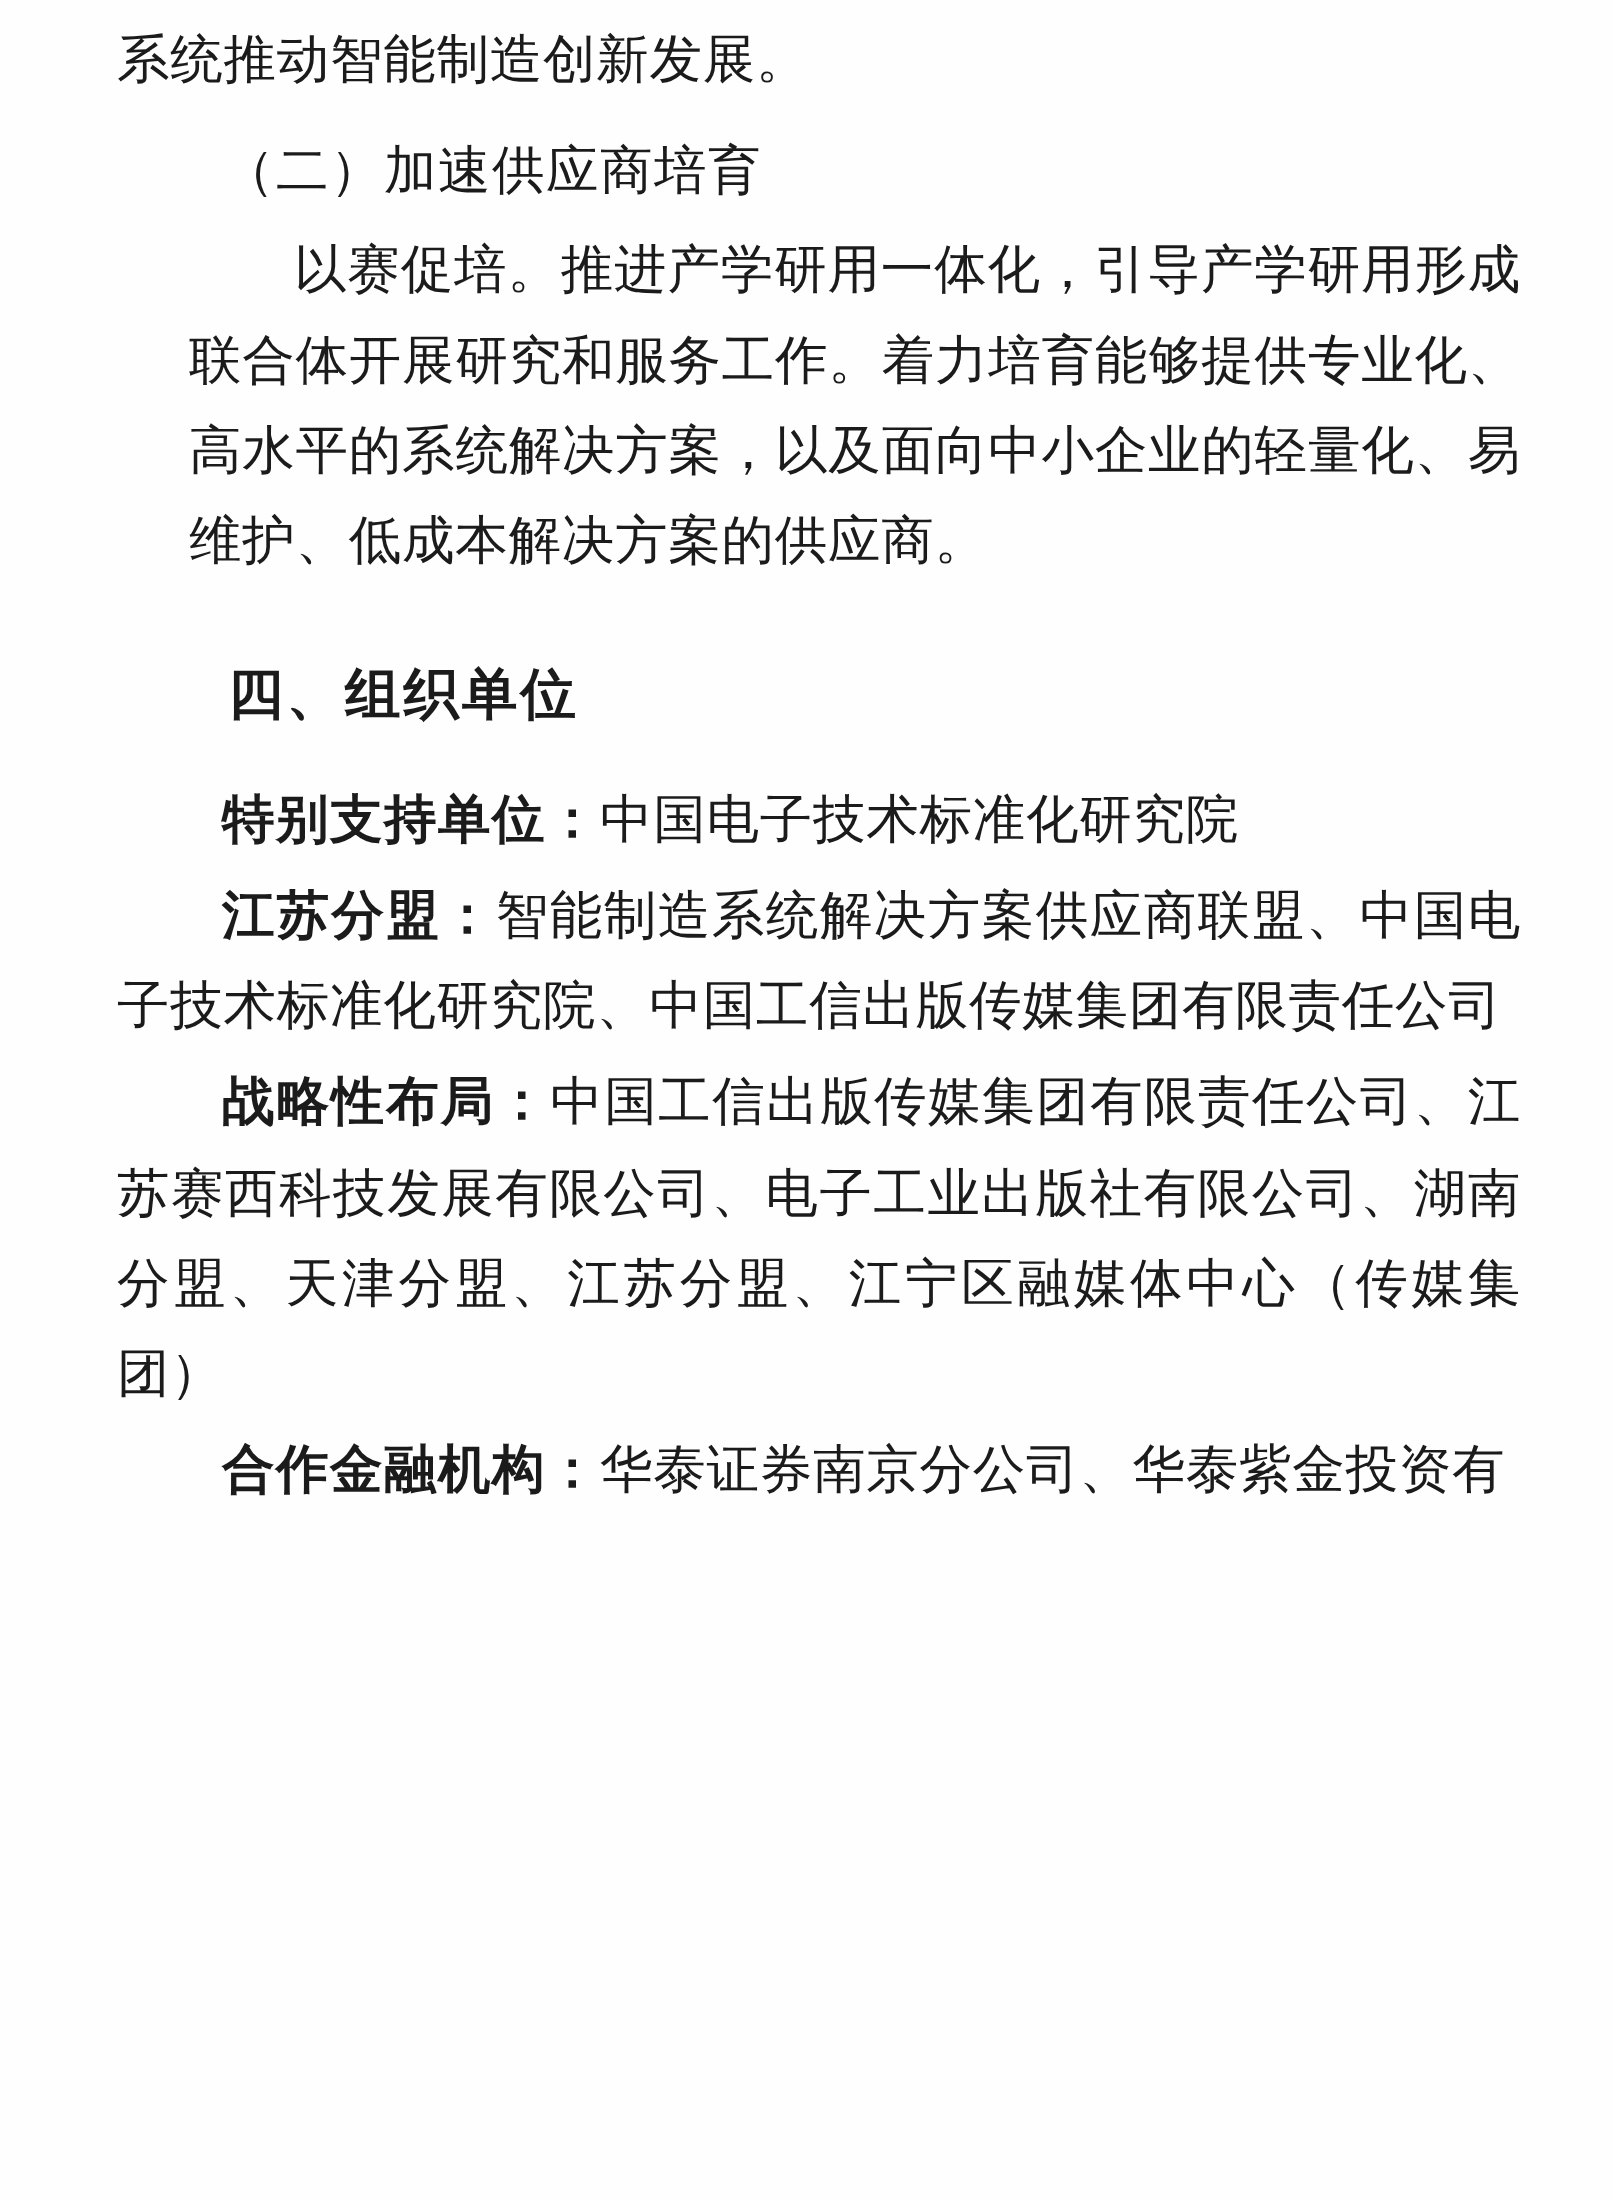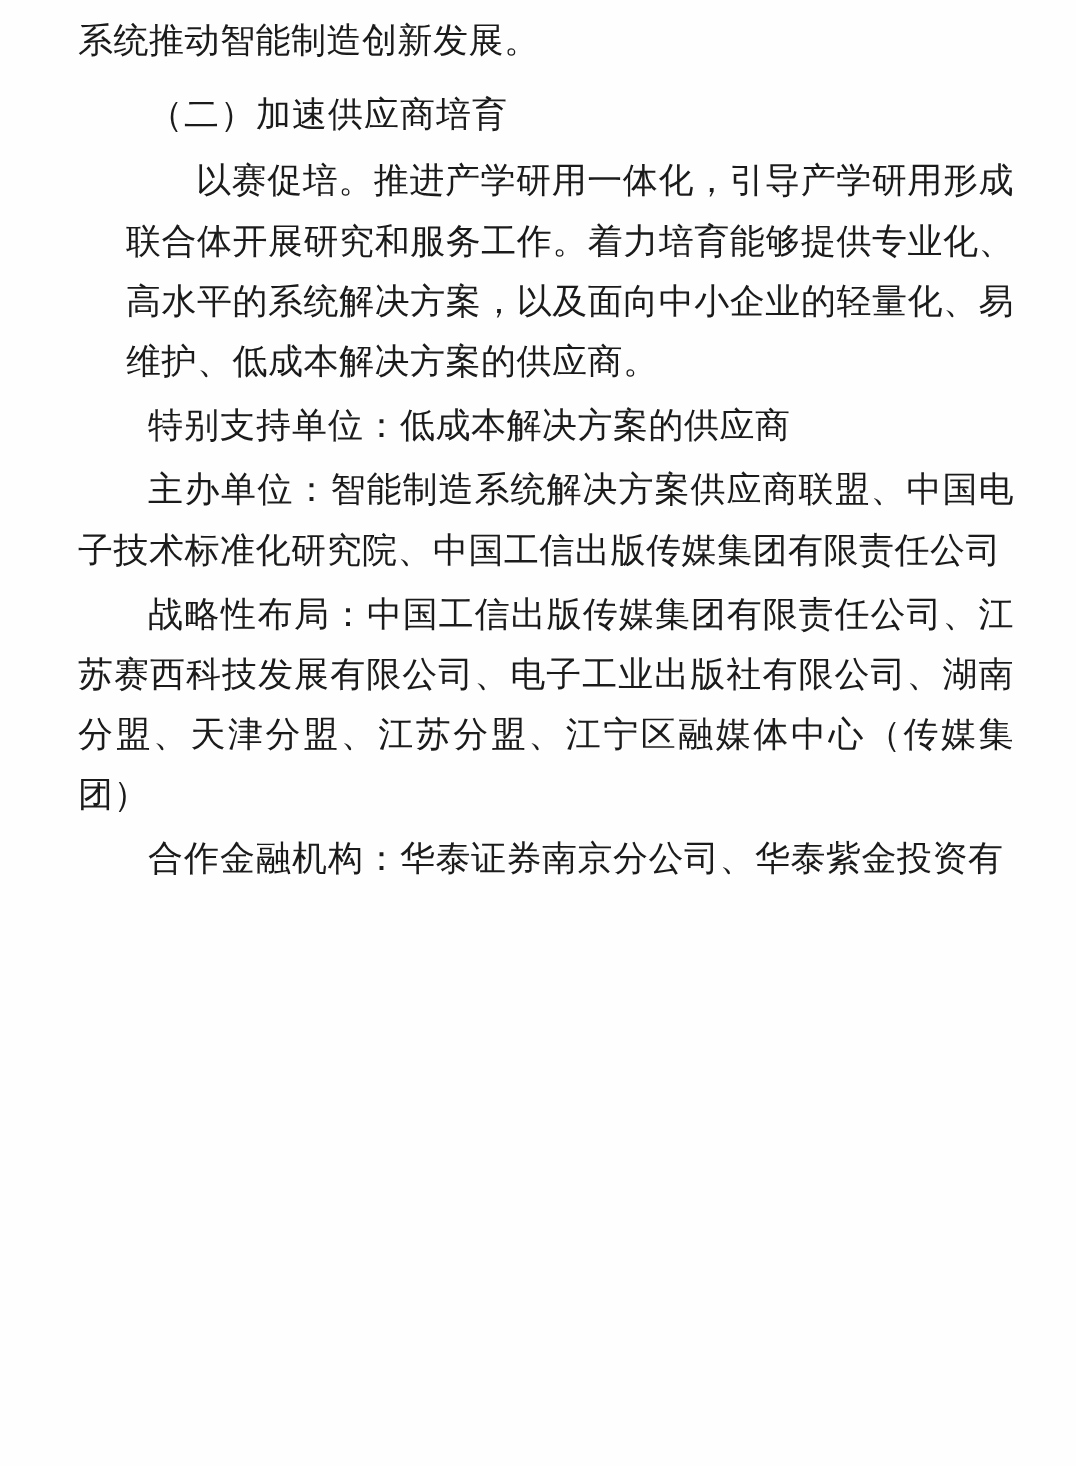--- a/index.html
+++ b/index.html
@@ -51,43 +51,44 @@
     font-size: 37px;
     margin-top: 40px;
     margin-bottom: 22px;
     letter-spacing: 2px;
   }
   .org-line {
     text-indent: 2em;
     margin-top: 4px;
   }
   .org-label {
-    font-weight: normal;
+    font-weight: bold;
     letter-spacing: 1px;
   }
 </style>
 </head>
 <body>
 
 <div class="page">
   <div class="doc-body">
 
     <p class="flow">系统推动智能制造创新发展。</p>
 
     <p class="subhead">（二）加速供应商培育</p>
     <p class="para">以赛促培。推进产学研用一体化，引导产学研用形成联合体开展研究和服务工作。着力培育能够提供专业化、高水平的系统解决方案，以及面向中小企业的轻量化、易维护、低成本解决方案的供应商。</p>
 
 
+    <p class="section-head">四、组织单位</p>
 
     <p class="org-line">
-      <span class="org-label">特别支持单位：</span><span>低成本解决方案的供应商</span>
+      <span class="org-label">特别支持单位：</span><span>中国电子技术标准化研究院</span>
     </p>
 
     <p class="org-line">
-      <span class="org-label">主办单位：</span><span>智能制造系统解决方案供应商联盟、中国电子技术标准化研究院、中国工信出版传媒集团有限责任公司</span>
+      <span class="org-label">江苏分盟：</span><span>智能制造系统解决方案供应商联盟、中国电子技术标准化研究院、中国工信出版传媒集团有限责任公司</span>
     </p>
 
     <p class="org-line">
       <span class="org-label">战略性布局：</span><span>中国工信出版传媒集团有限责任公司、江苏赛西科技发展有限公司、电子工业出版社有限公司、湖南分盟、天津分盟、江苏分盟、江宁区融媒体中心（传媒集团）</span>
     </p>
 
 
     <p class="org-line">
       <span class="org-label">合作金融机构：</span><span>华泰证券南京分公司、华泰紫金投资有</span>
     </p>

